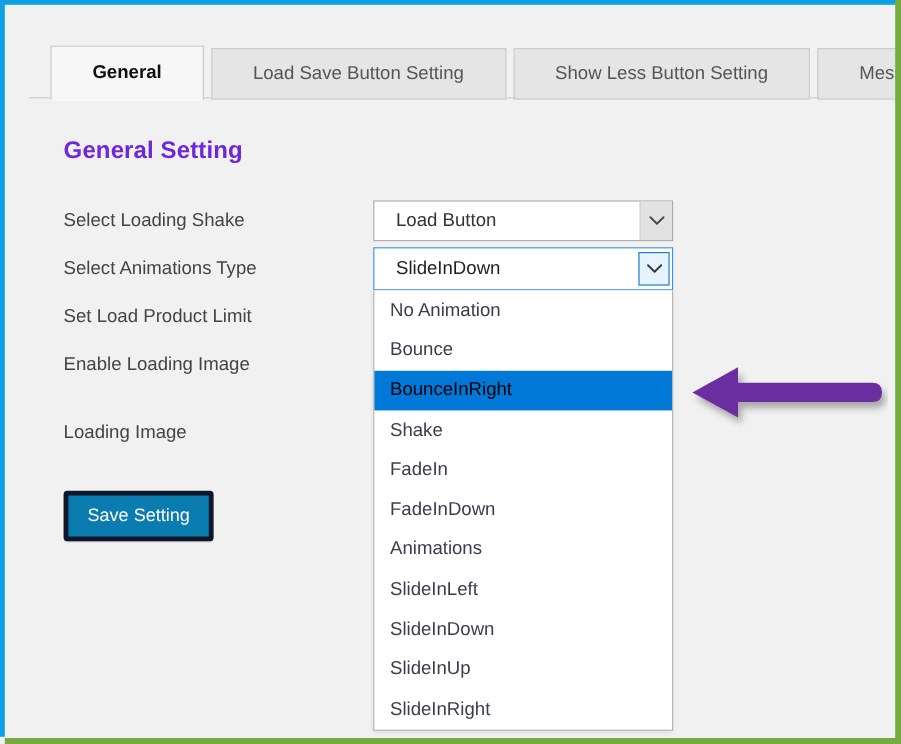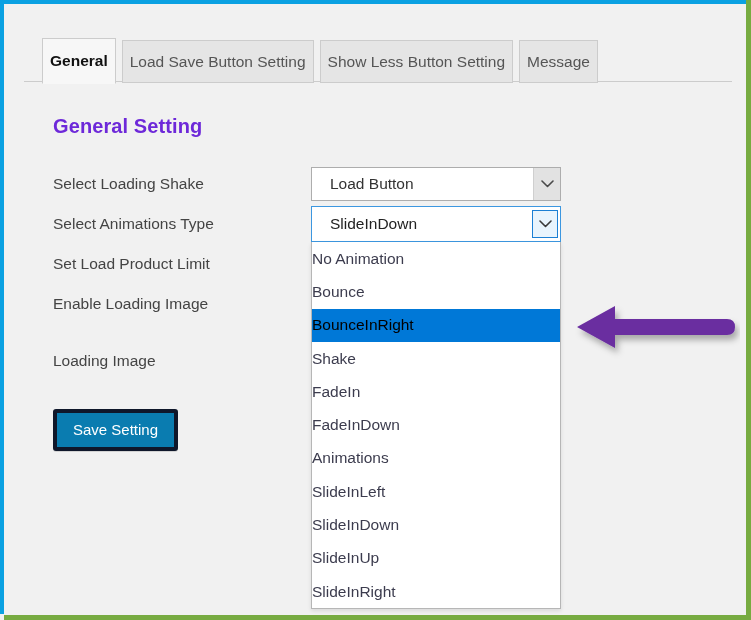--- a/index.html
+++ b/index.html
@@ -70,21 +70,21 @@
     height: 48px;
     display: flex;
     align-items: flex-end;
     z-index: 5;
   }
   .tab {
     box-sizing: border-box;
     height: 43px;
     display: flex;
     align-items: center;
-    padding: 0 7px;
+    padding: 0 34px;
     margin-right: 6px;
     background: #e5e5e5;
     border: 1px solid #ccc;
     border-bottom: 1px solid #ccc;
     color: #555;
     font-size: 15.5px;
     line-height: 1;
     white-space: nowrap;
     cursor: pointer;
     user-select: none;
@@ -204,21 +204,21 @@
     background: #ffffff;
     border: 1px solid #b6b6b6;
     border-top: none;
     z-index: 20;
     box-shadow: 0 2px 4px rgba(0,0,0,0.10);
   }
   .dropdown-option {
     height: 33.3px;
     display: flex;
     align-items: center;
-    padding-left: 0;
+    padding-left: 13px;
     font-size: 15.5px;
     color: #3c3c4e;
     white-space: nowrap;
     cursor: pointer;
     user-select: none;
   }
   .dropdown-option.highlighted {
     background: #0078d7;
     color: #000000;
   }

